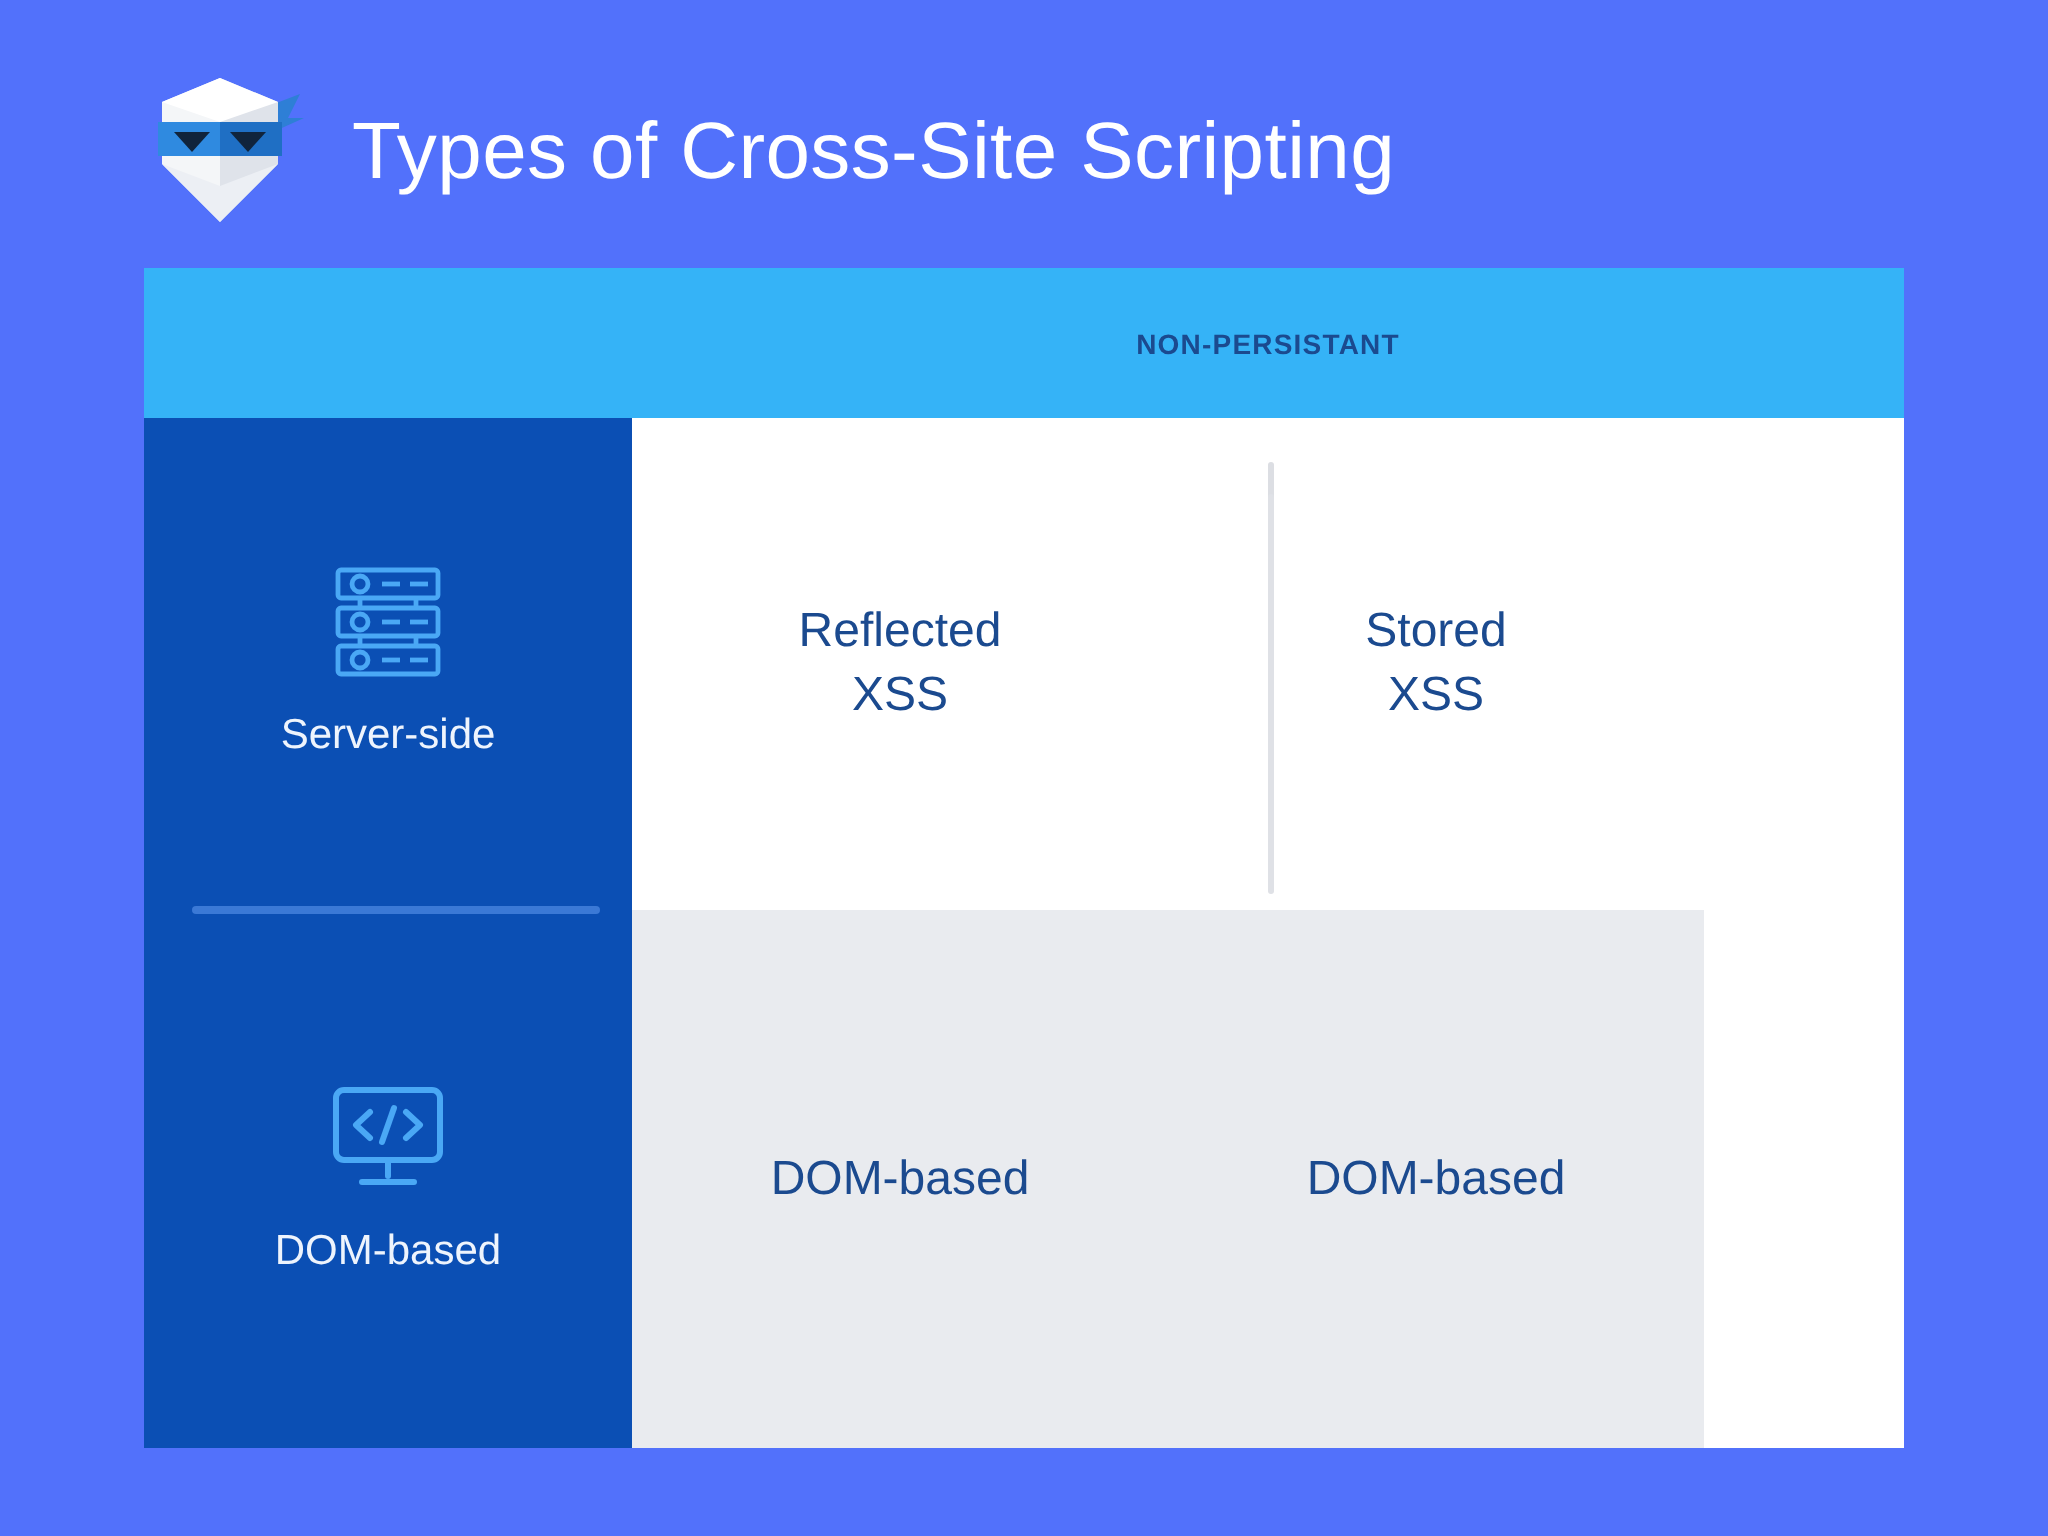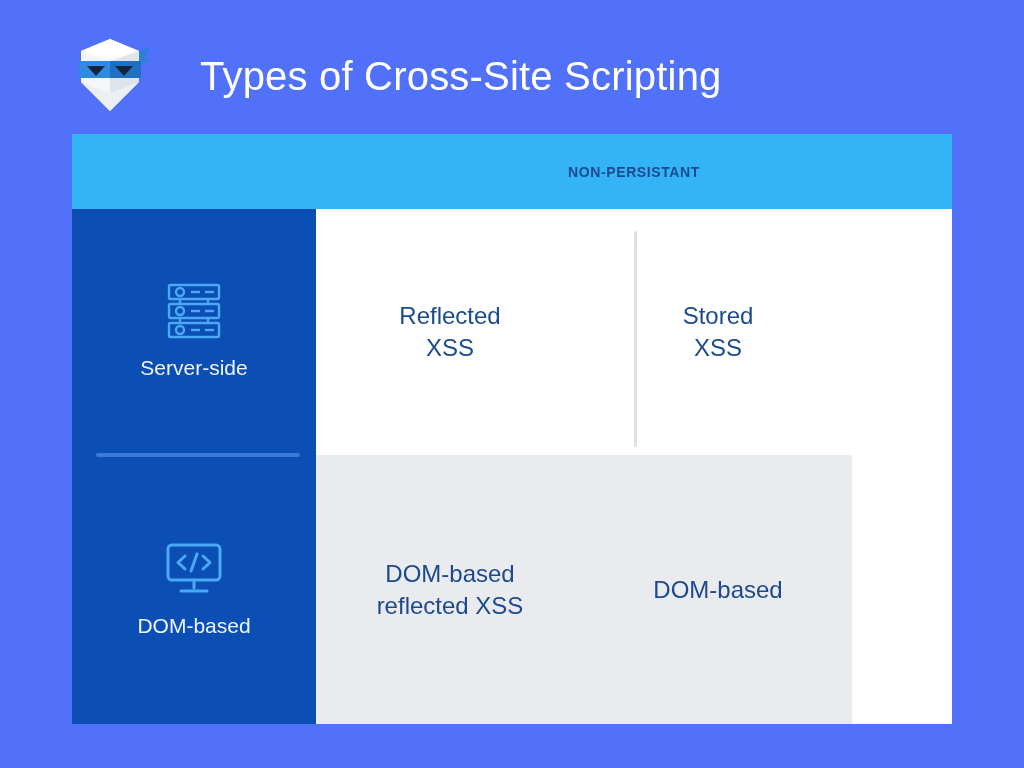--- a/index.html
+++ b/index.html
@@ -36,21 +36,20 @@
     flex: 0 0 auto;
     display: block;
   }
   .title-text {
     color: #ffffff;
     font-size: 40px;
     font-weight: 400;
     letter-spacing: 0.2px;
     line-height: 1.1;
     white-space: nowrap;
-    margin-left: 24px;
   }
 
   
   .matrix {
     position: absolute;
     left: 72px;
     top: 134px;
     width: 880px;
     height: 590px;
     background: #ffffff;
@@ -254,21 +253,20 @@
             <span>Stored</span><br>
             <span>XSS</span>
           </span>
         </div>
       </div>
 
       <div class="body-row row-2">
         <div class="body-cell">
           <span>
             <span>DOM-based</span><br>
-            <span>reflected XSS</span>
           </span>
         </div>
         <div class="body-cell">
           <span>
             <span>DOM-based</span><br>
           </span>
         </div>
       </div>
 
       <div class="cell-divider d1"></div>

